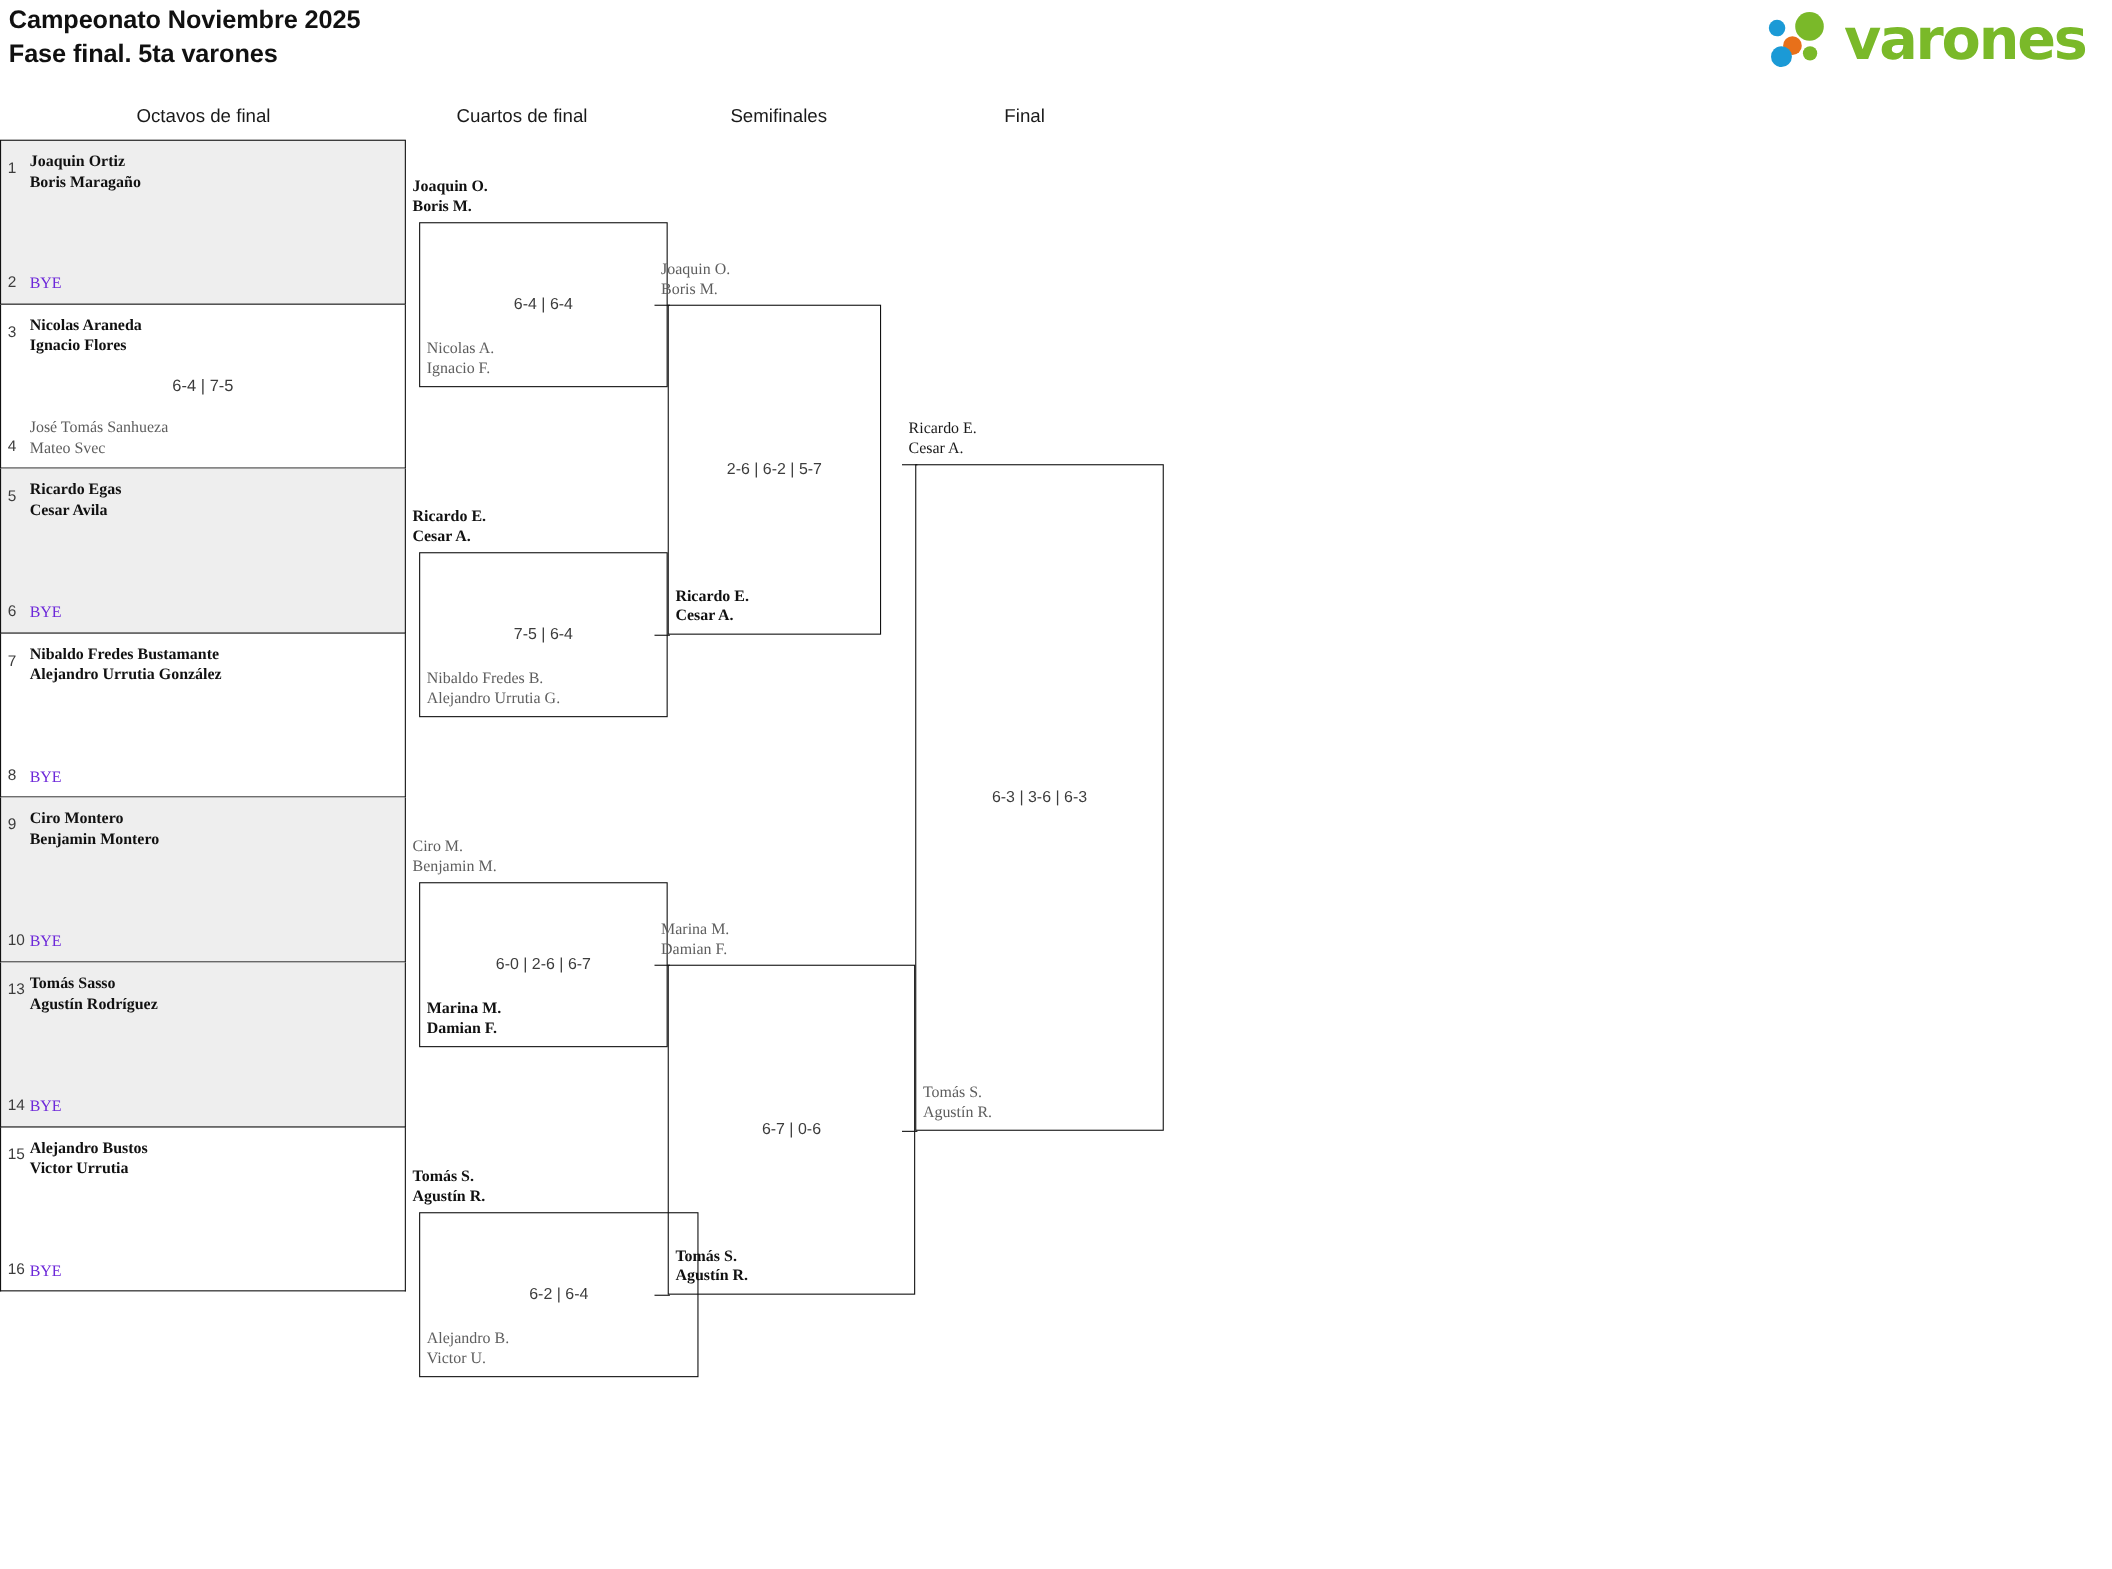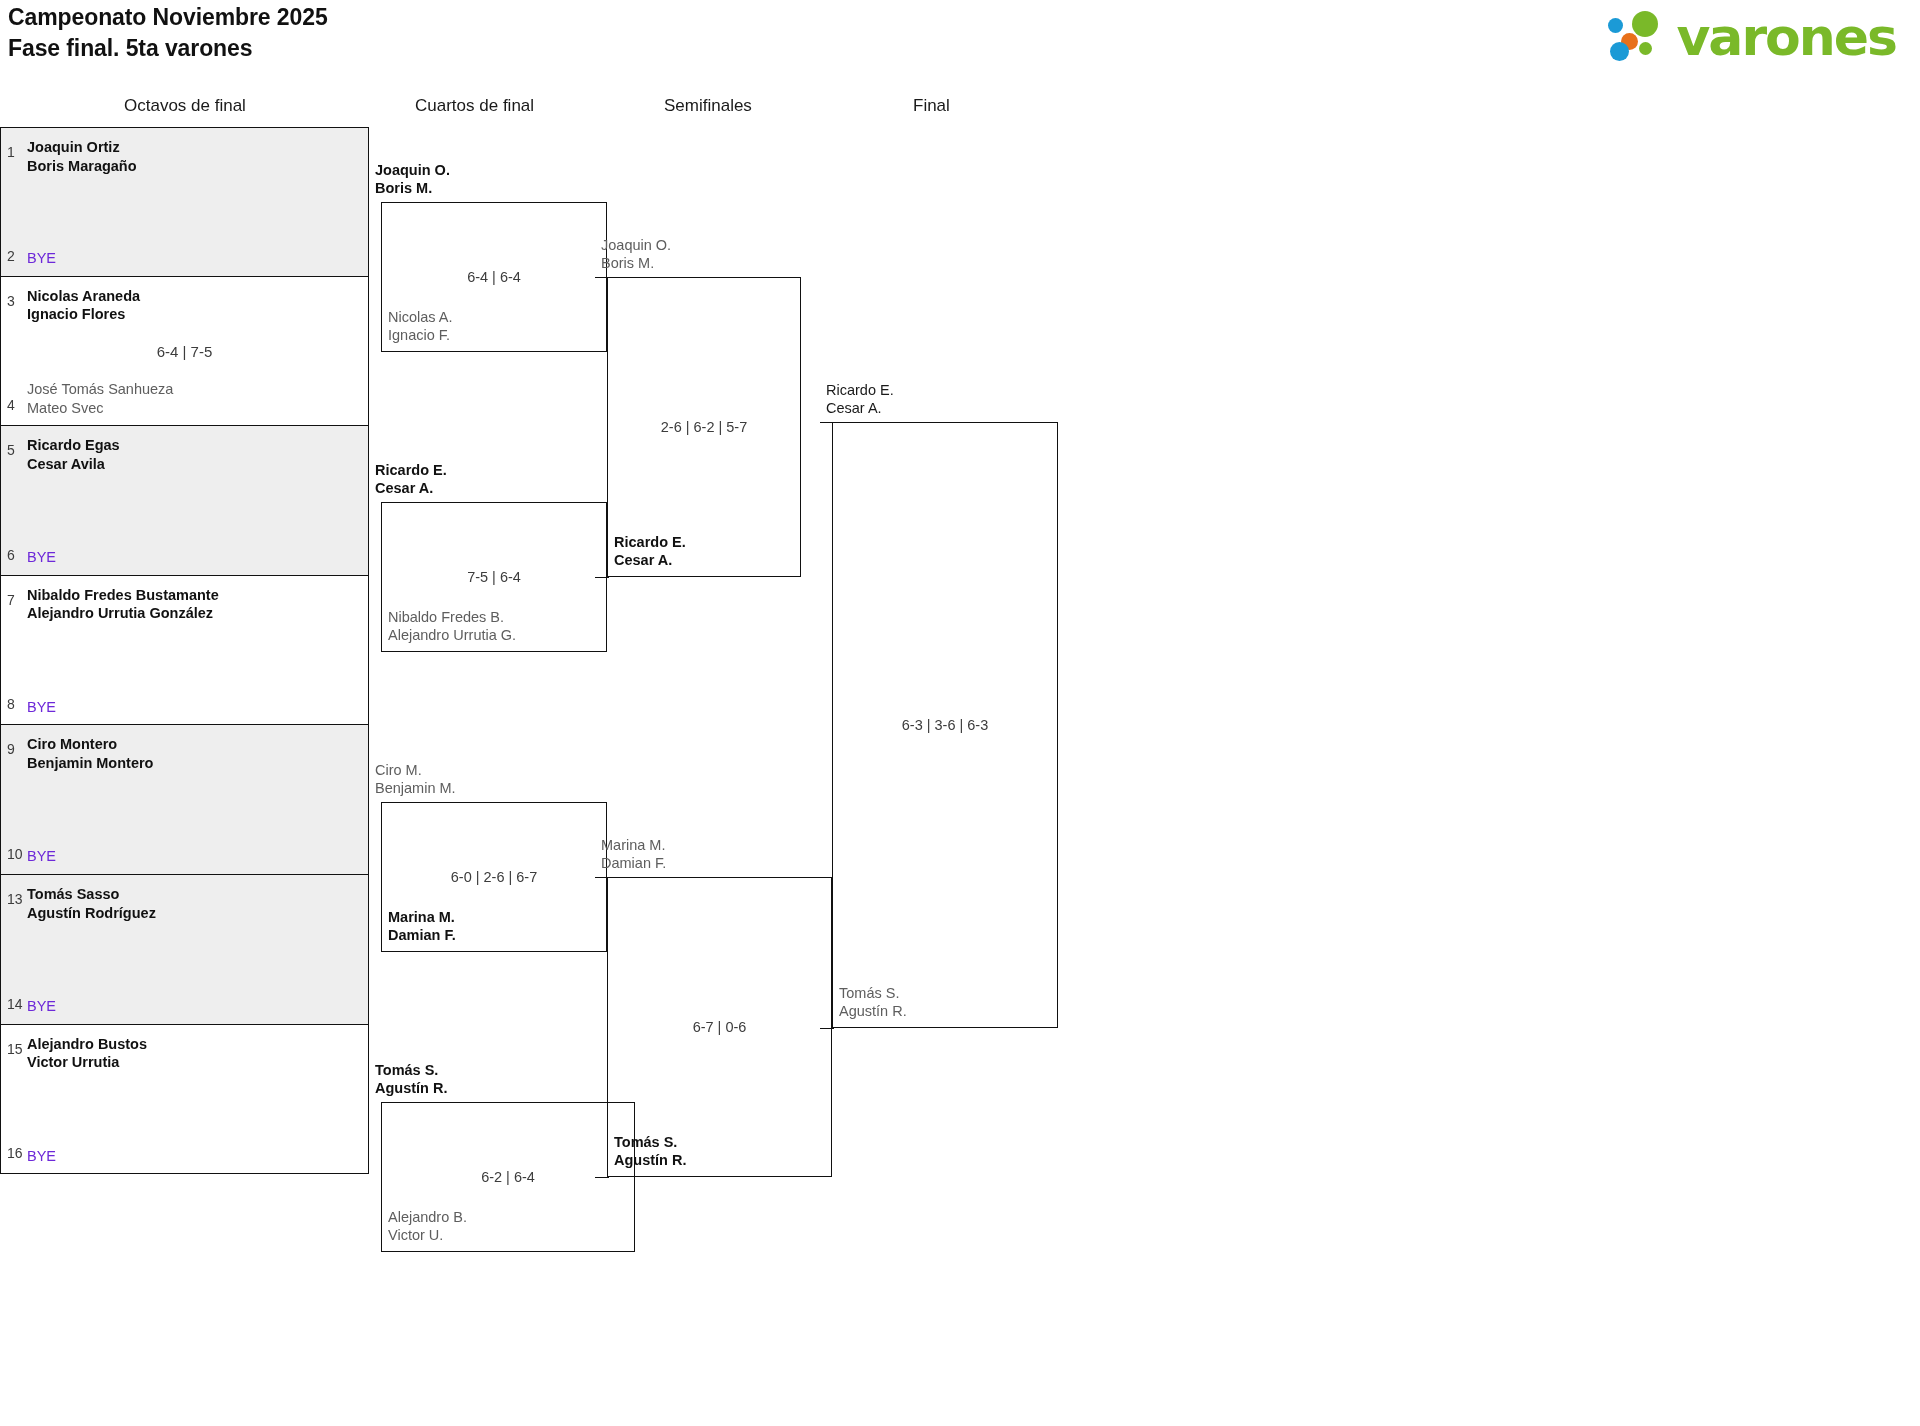--- a/index.html
+++ b/index.html
@@ -41,21 +41,21 @@
   }
   .r1-pair.first{border-top:1px solid #111;}
   .r1-pair.shaded{background:#eeeeee;}
   .seed{
     position:absolute;left:6px;font-size:14px;color:#3c3c3c;width:22px;text-align:left;
   }
   .r1-top{position:absolute;left:26px;top:10px;}
   .r1-bot{position:absolute;left:26px;bottom:8px;}
   .seed-top{top:16px;}
   .seed-bot{bottom:12px;}
-  .nm{font-size:14.5px;line-height:1.28;white-space:nowrap;}
+  .nm{font-size:14.5px;line-height:1.28;white-space:nowrap;font-family:Liberation Serif, serif;}
   .nm.win{font-weight:700;color:#111;}
   .nm.lose{font-weight:400;color:#5e5e5e;}
   .nm.bye{font-weight:400;color:#6d28d9;}
   .r1-score{
     position:absolute;left:0;right:0;top:50%;transform:translateY(-50%);
     text-align:center;font-size:15px;color:#3c3c3c;
   }
 
   
   .mblock{position:absolute;}

